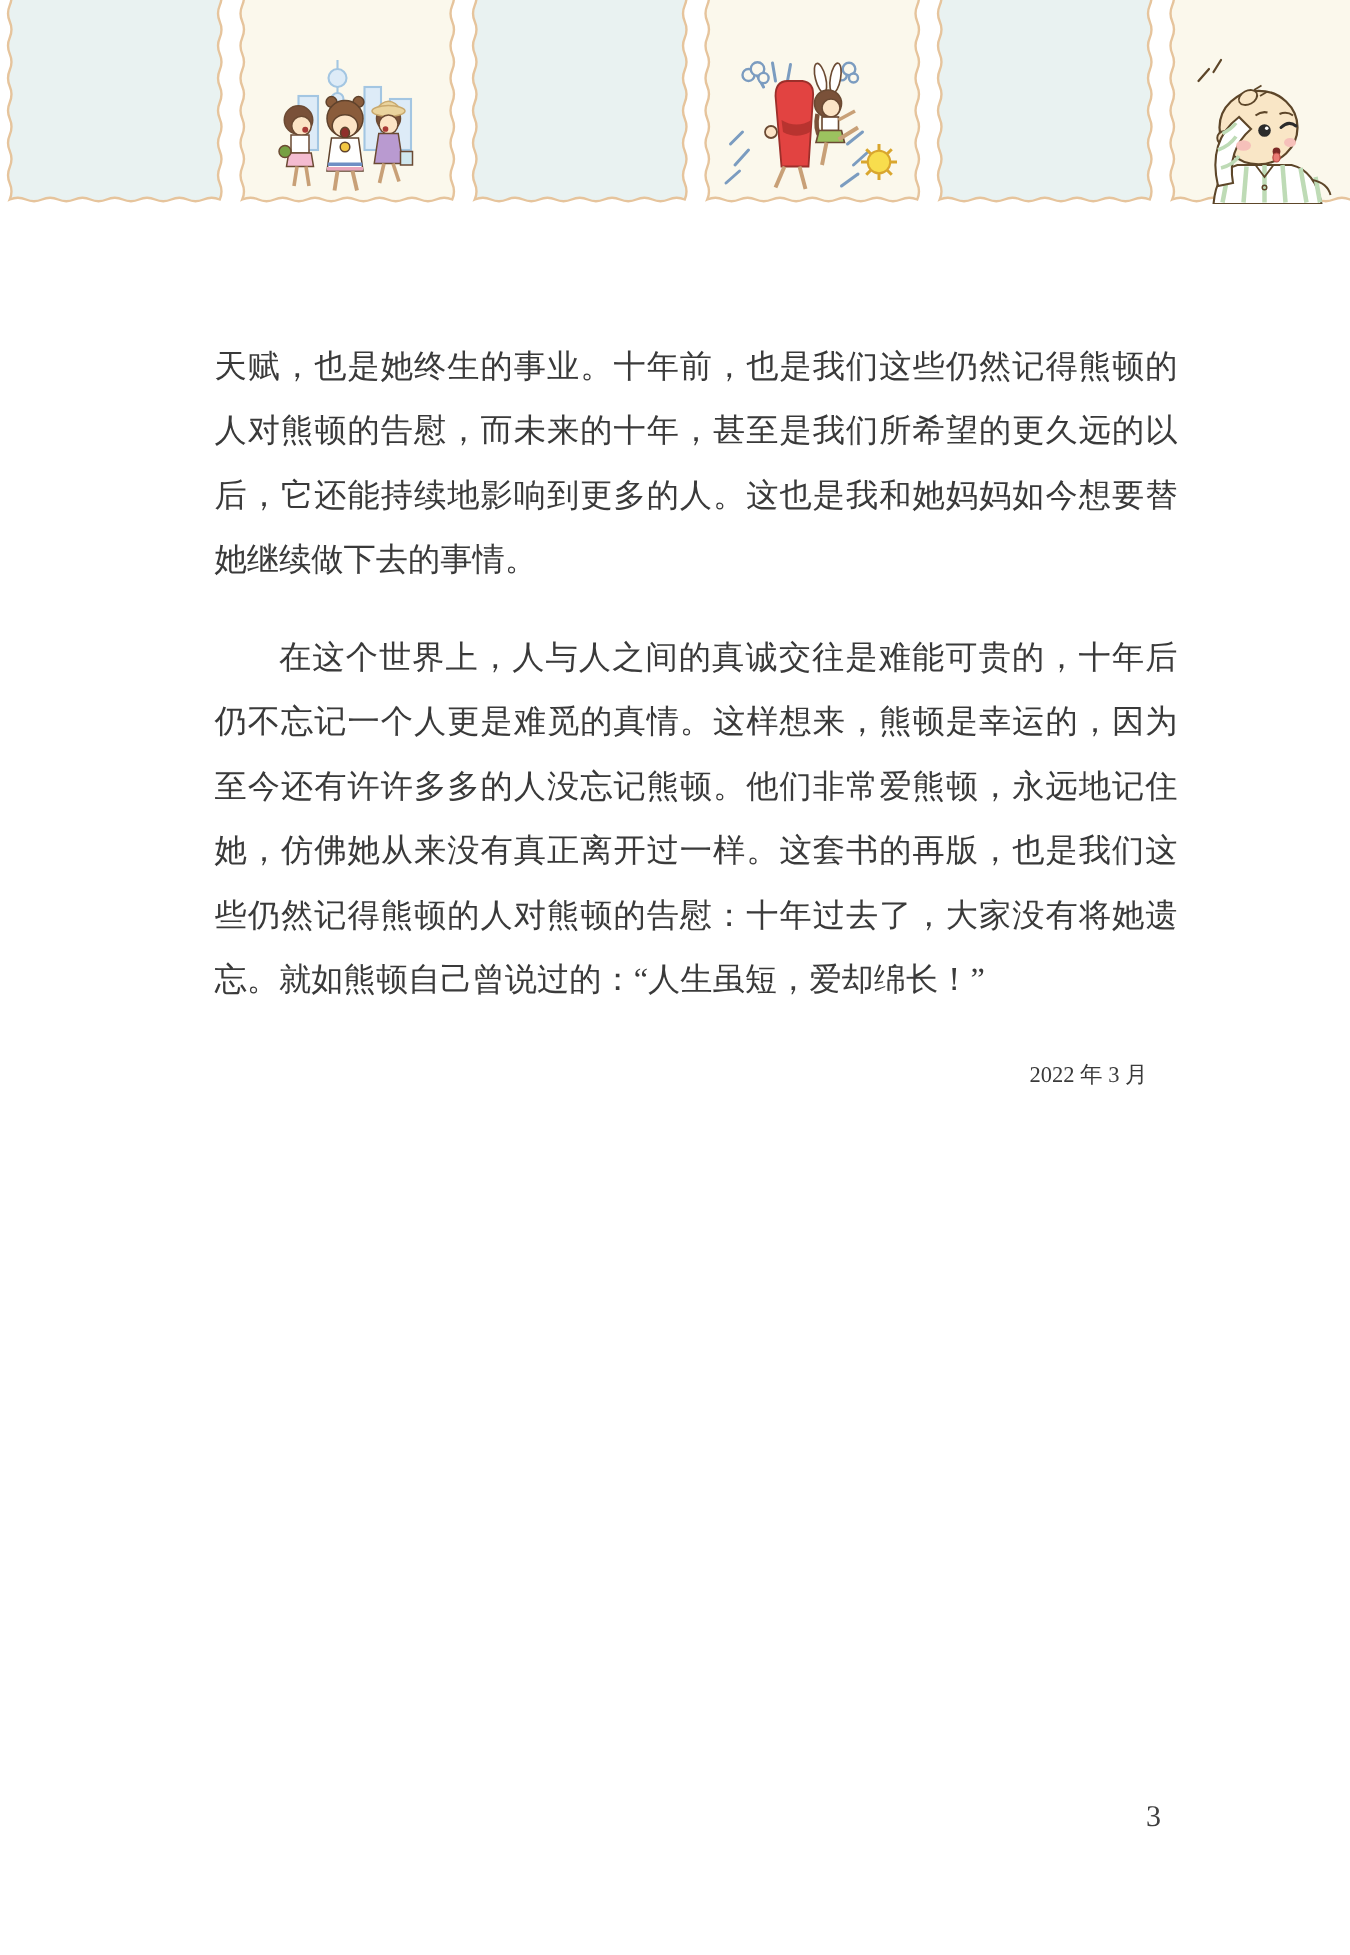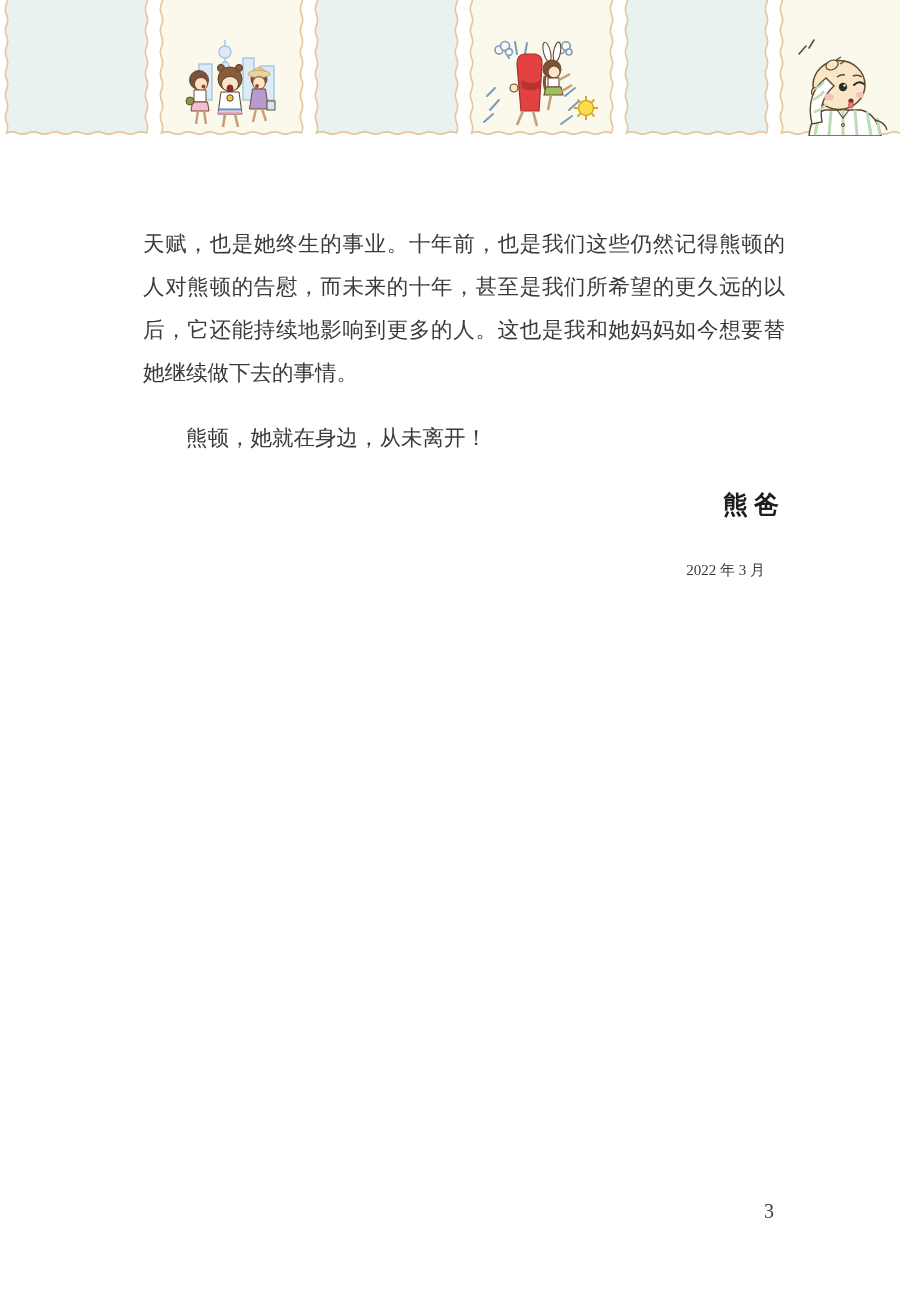--- a/index.html
+++ b/index.html
@@ -212,18 +212,17 @@
         <circle cx="72" cy="117" r="2.6" fill="#7c2a26"></circle>
         <ellipse cx="72" cy="121" rx="2.4" ry="3" fill="#ea7b74" stroke="#b84a44" stroke-width="0.8"></ellipse>
       </g>
     </svg>
   </div>
 
 </div>
 
 <div class="content">
   <p>天赋，也是她终生的事业。十年前，也是我们这些仍然记得熊顿的人对熊顿的告慰，而未来的十年，甚至是我们所希望的更久远的以后，它还能持续地影响到更多的人。这也是我和她妈妈如今想要替她继续做下去的事情。</p>
-  <p class="indent">熊顿，她就在身边，从未离开！</p>
-  <p class="signature">熊爸</p>
+  <p class="indent">在这个世界上，人与人之间的真诚交往是难能可贵的，十年后仍不忘记一个人更是难觅的真情。这样想来，熊顿是幸运的，因为至今还有许许多多的人没忘记熊顿。他们非常爱熊顿，永远地记住她，仿佛她从来没有真正离开过一样。这套书的再版，也是我们这些仍然记得熊顿的人对熊顿的告慰：十年过去了，大家没有将她遗忘。就如熊顿自己曾说过的：“人生虽短，爱却绵长！”</p>
   <p class="date">2022 年 3 月</p>
 </div>
 
 <div class="page-number">3</div>
 
 </body></html>

